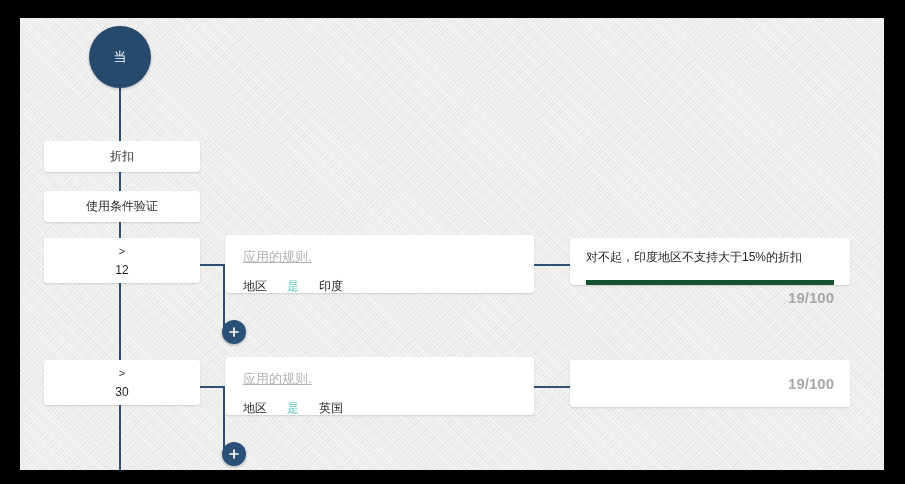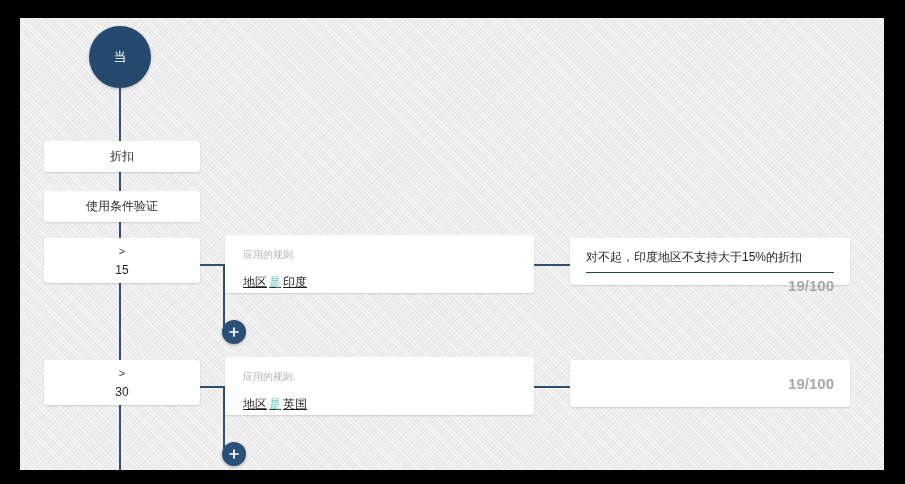--- a/index.html
+++ b/index.html
@@ -62,38 +62,39 @@
     gap: 7px;
     font-size: 11px;
     color: #2d2d2d;
   }
   .cond-op { font-size: 11px; line-height: 1; color: #3a3a3a; }
   .cond-val { font-size: 12px; line-height: 1; color: #1f1f1f; }
 
   
   .rule-panel { padding: 13px 18px 0 18px; }
   .rule-caption {
-    font-size: 10px;
+    font-size: 13px;
     color: #b3b3b3;
     margin-bottom: 12px;
+    text-decoration: underline;
   }
   .rule-expr {
     font-size: 12px;
     color: #1f1f1f;
-    display: flex; align-items: baseline; gap: 2px; text-decoration: underline;
+    display: flex; align-items: baseline; gap: 20px;
   }
   .rule-op { color: #5bc8c0; }
 
   
   .msg-panel { padding: 11px 16px 0 16px; }
   .msg-text {
     font-size: 12px;
     color: #1f1f1f;
-    padding-bottom: 6px;
-    border-bottom: 1px solid #14532d;
+    padding-bottom: 14px;
+    border-bottom: 5px solid #14532d;
     white-space: nowrap;
   }
   .msg-counter {
     font-size: 15px;
     color: #a8a8a8;
     text-align: right;
     padding-top: 4px;
     font-weight: bold;
   }
 
@@ -127,21 +128,21 @@
   <div class="card pill" style="left:24px; top:123px; width:156px; height:31px;">
     <span>折扣</span>
   </div>
 
   <div class="card pill" style="left:24px; top:173px; width:156px; height:31px;">
     <span>使用条件验证</span>
   </div>
 
   <div class="card cond-box" style="left:24px; top:220px; width:156px; height:45px;">
     <span class="cond-op">&gt;</span>
-    <span class="cond-val">15</span>
+    <span class="cond-val">12</span>
   </div>
 
   <div class="line h" style="left:180px; top:246px; width:25px;"></div>
   <div class="line v" style="left:203px; top:246px; height:69px;"></div>
   <div class="line h" style="left:203px; top:314px; width:19px;"></div>
 
   <div class="card rule-panel" style="left:205px; top:217px; width:309px; height:58px;">
     <div class="rule-caption">应用的规则.</div>
     <div class="rule-expr">
       <span>地区</span>

